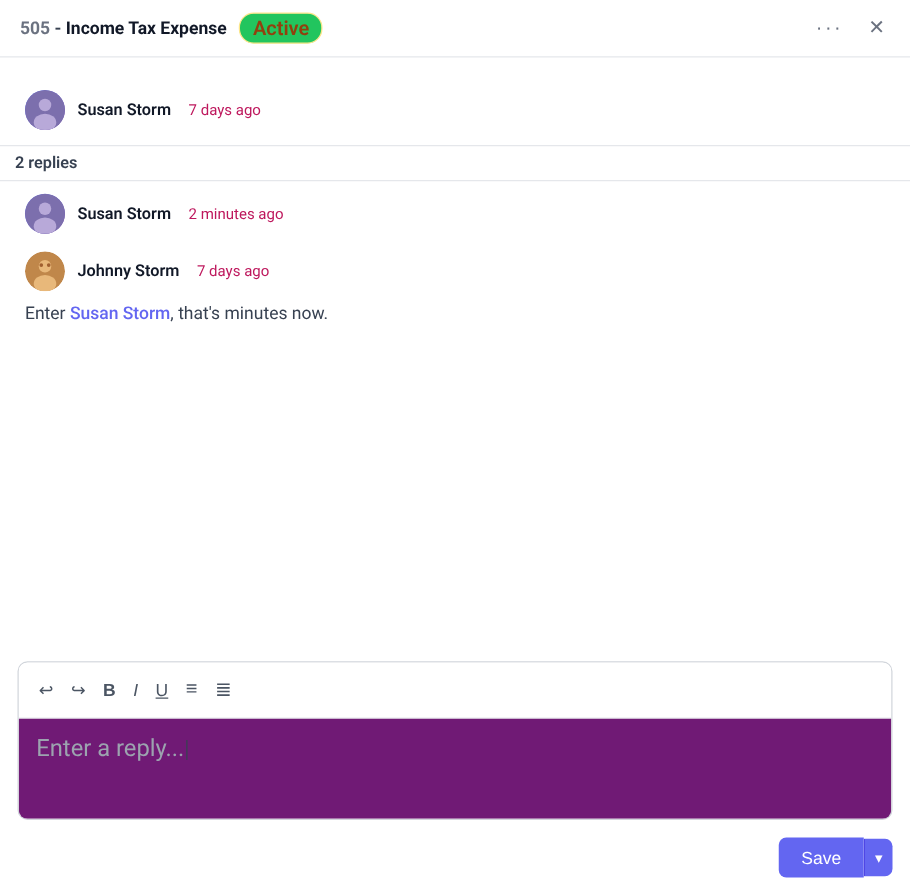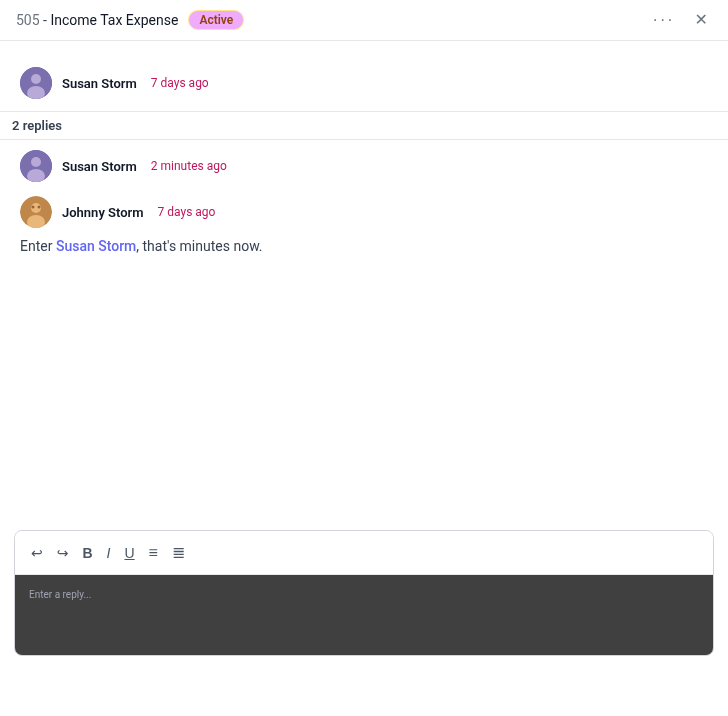--- a/index.html
+++ b/index.html
@@ -23,32 +23,32 @@
     .header {
       display: flex;
       align-items: center;
       padding: 10px 16px;
       border-bottom: 1px solid #e5e7eb;
       gap: 10px;
     }
     .header-title {
       font-size: 14px;
       color: #374151;
-      font-weight: 400;
+      font-weight: 700;
     }
     .header-title .account-code {
       color: #6b7280;
     }
     .header-title .account-name {
       color: #111827;
     }
     .badge-active {
-      background: #f0abfc;
+      background: #22c55e;
       color: #92400e;
-      font-size: 12px;
+      font-size: 16px;
       font-weight: 600;
       padding: 2px 10px;
       border-radius: 12px;
       border: 1px solid #fde68a;
     }
     .header-actions {
       margin-left: auto;
       display: flex;
       align-items: center;
       gap: 12px;
@@ -177,23 +177,23 @@
       display: flex;
       align-items: center;
       justify-content: center;
     }
     .toolbar-btn.bold { font-weight: 700; }
     .toolbar-btn.italic { font-style: italic; }
     .toolbar-btn.underline { text-decoration: underline; }
     .editor-area {
       padding: 12px 14px;
       min-height: 80px;
-      background: #404040;
+      background: #701a75;
       color: #9ca3af;
-      font-size: 10px;
+      font-size: 19px;
       cursor: text;
       position: relative;
     }
     .cursor-line {
       display: inline-block;
       width: 1px;
       height: 16px;
       background: #374151;
       vertical-align: middle;
       margin-left: 2px;
@@ -329,13 +329,19 @@
       </button>
       <button class="toolbar-btn" title="Ordered List">
         <span style="font-size:16px;">≣</span>
       </button>
     </div>
     <div class="editor-area">
       <span>Enter a reply...</span><span class="cursor-line"></span>
     </div>
   </div>
 
+  <div class="bottom-actions">
+    <button class="save-btn">Save</button>
+    <button class="save-btn-dropdown">
+      <span>▾</span>
+    </button>
+  </div>
 </div>
 
 </body></html>

